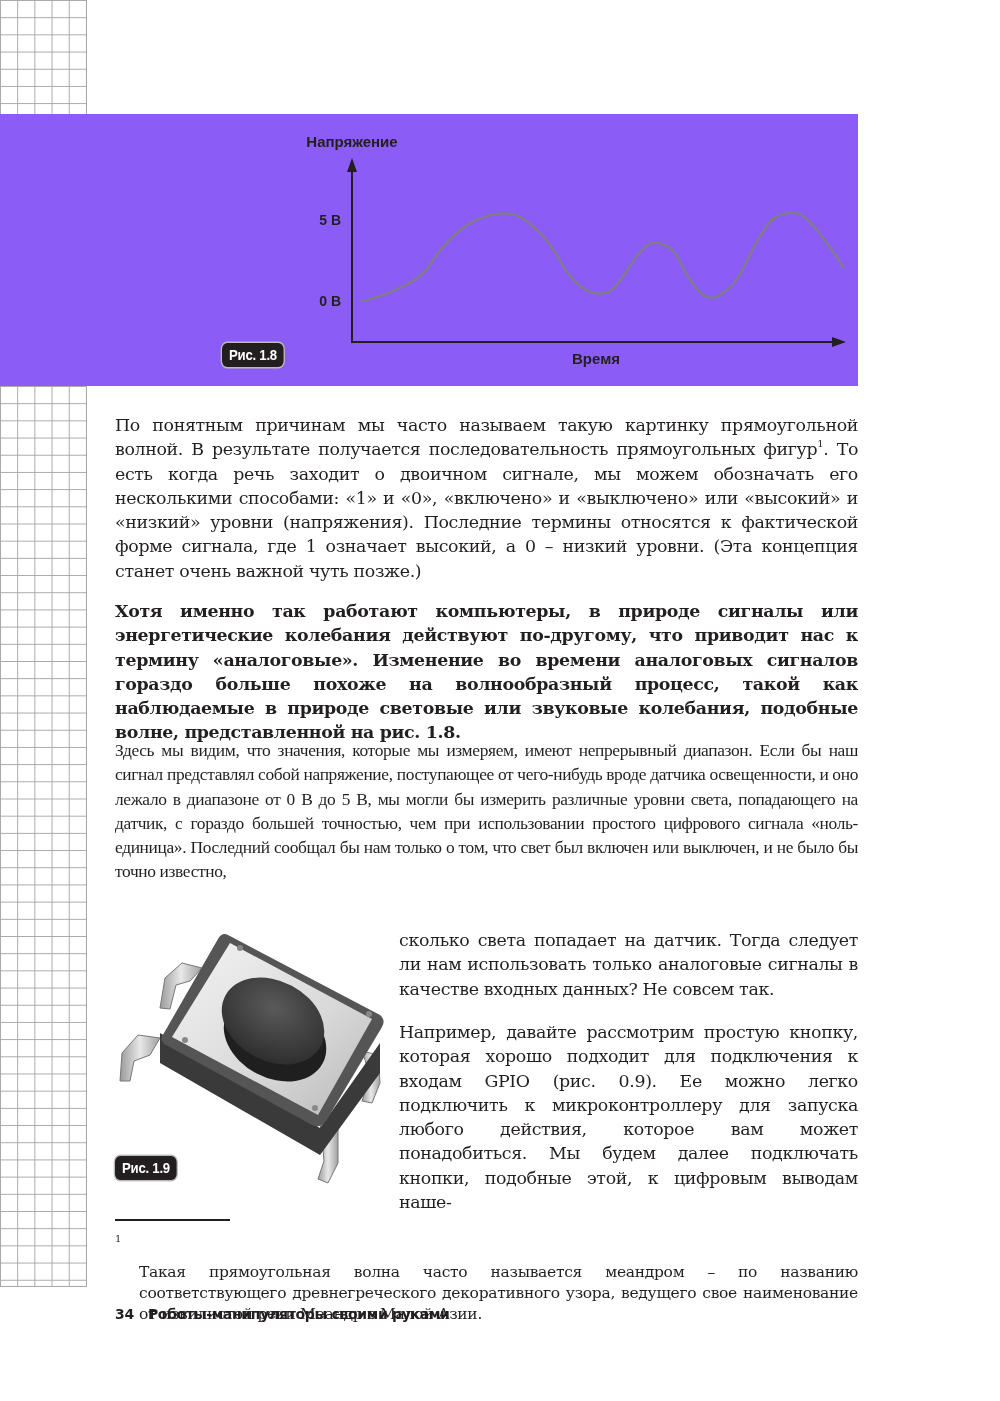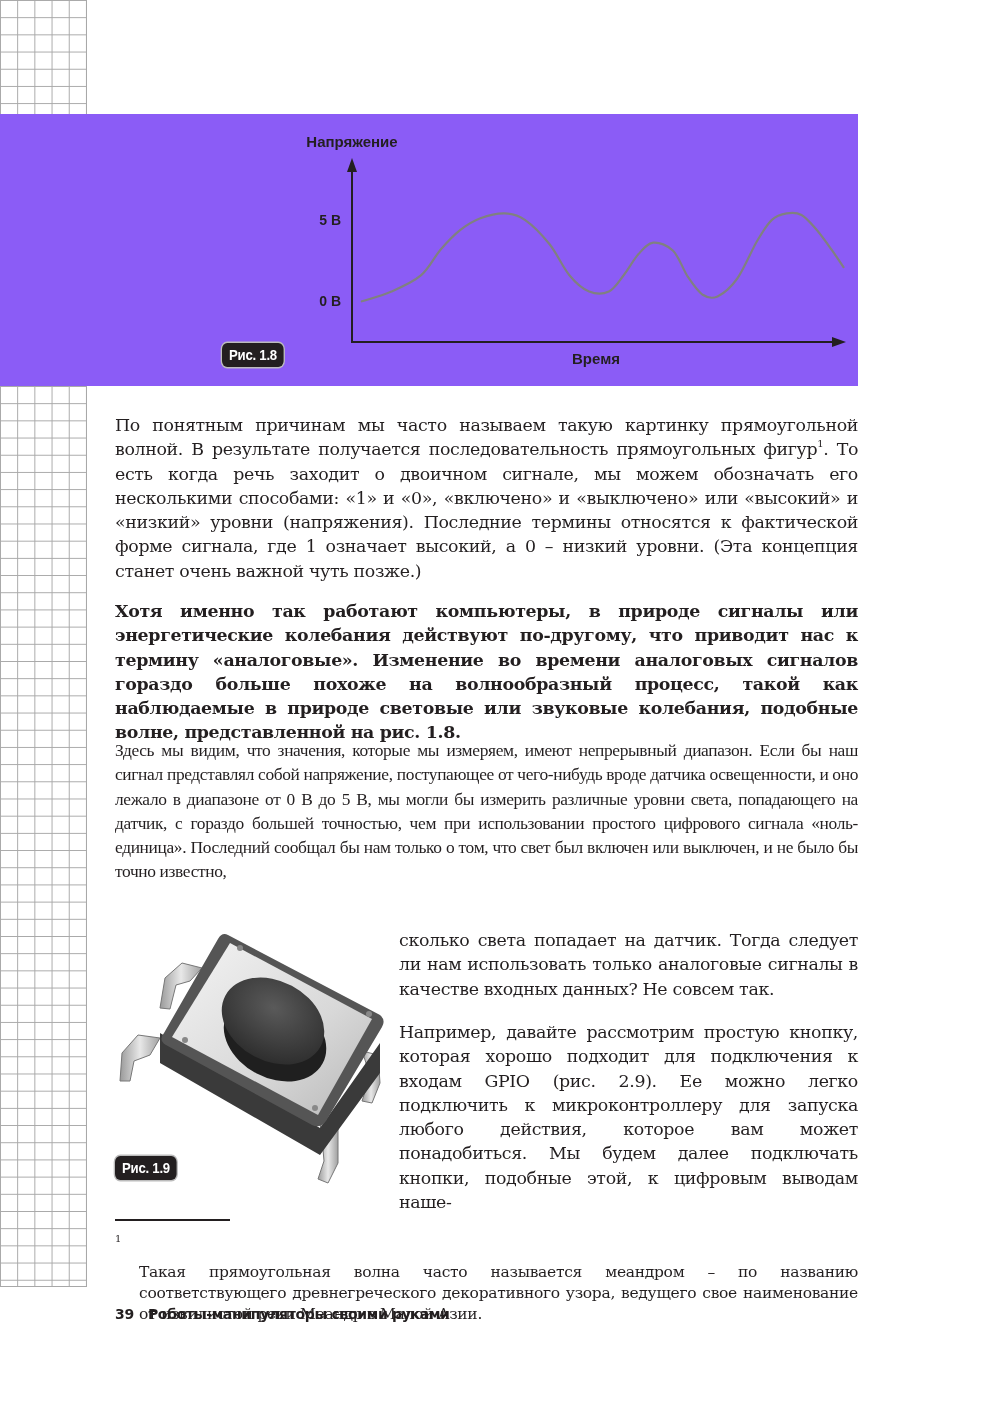--- a/index.html
+++ b/index.html
@@ -95,21 +95,21 @@
 <div class="body-text p2">
   <p>Хотя именно так работают компьютеры, в природе сигналы или энергетические колебания действуют по-другому, что приводит нас к термину «аналоговые». Изменение во времени аналоговых сигналов гораздо больше похоже на волнообразный процесс, такой как наблюдаемые в природе световые или звуковые колебания, подобные волне, представленной на рис. 1.8.</p>
 </div>
 <div class="body-text p3">
   <p>Здесь мы видим, что значения, которые мы измеряем, имеют непрерывный диапазон. Если бы наш сигнал представлял собой напряжение, поступающее от чего-нибудь вроде датчика освещенности, и оно лежало в диапазоне от 0 В до 5 В, мы могли бы измерить различные уровни света, попадающего на датчик, с гораздо большей точностью, чем при использовании простого цифрового сигнала «ноль-единица». Последний сообщал бы нам только о том, что свет был включен или выключен, и не было бы точно известно,</p>
 </div>
 <div class="body-text p3b">
   <p>сколько света попадает на датчик. Тогда следует ли нам использовать только аналоговые сигналы в качестве входных данных? Не совсем так.</p>
 </div>
 <div class="body-text p4">
-  <p>Например, давайте рассмотрим простую кнопку, которая хорошо подходит для подключения к входам GPIO (рис. 2.9). Ее можно легко подключить к микроконтроллеру для запуска любого действия, которое вам может понадобиться. Мы будем далее подключать кнопки, подобные этой, к цифровым выводам наше-</p>
+  <p>Например, давайте рассмотрим простую кнопку, которая хорошо подходит для подключения к входам GPIO (рис. 0.9). Ее можно легко подключить к микроконтроллеру для запуска любого действия, которое вам может понадобиться. Мы будем далее подключать кнопки, подобные этой, к цифровым выводам наше-</p>
 </div>
 
 <div class="button-fig">
   <svg width="280" height="270" viewBox="0 0 280 270">
     <defs>
       <linearGradient id="plate" x1="0" y1="0" x2="1" y2="1">
         <stop offset="0" stop-color="#f4f4f4"></stop>
         <stop offset="0.6" stop-color="#d8d8d8"></stop>
         <stop offset="1" stop-color="#b8b8b8"></stop>
       </linearGradient>
@@ -144,14 +144,14 @@
   <div class="fig-badge" style="left:5px; top:233px;">Рис. 1.9</div>
 </div>
 
 <div class="footnote-rule"></div>
 <div class="footnote">
   <span class="fn-mark">1</span>
   <div class="fn-body">Такая прямоугольная волна часто называется меандром – по названию соответствующего древнегреческого декоративного узора, ведущего свое наименование от извилистой реки Меандр в Малой Азии.</div>
 </div>
 
 <div class="page-footer">
-  <span>39</span><span class="title">Роботы-манипуляторы своими руками</span>
+  <span>34</span><span class="title">Роботы-манипуляторы своими руками</span>
 </div>
 
 </body></html>

